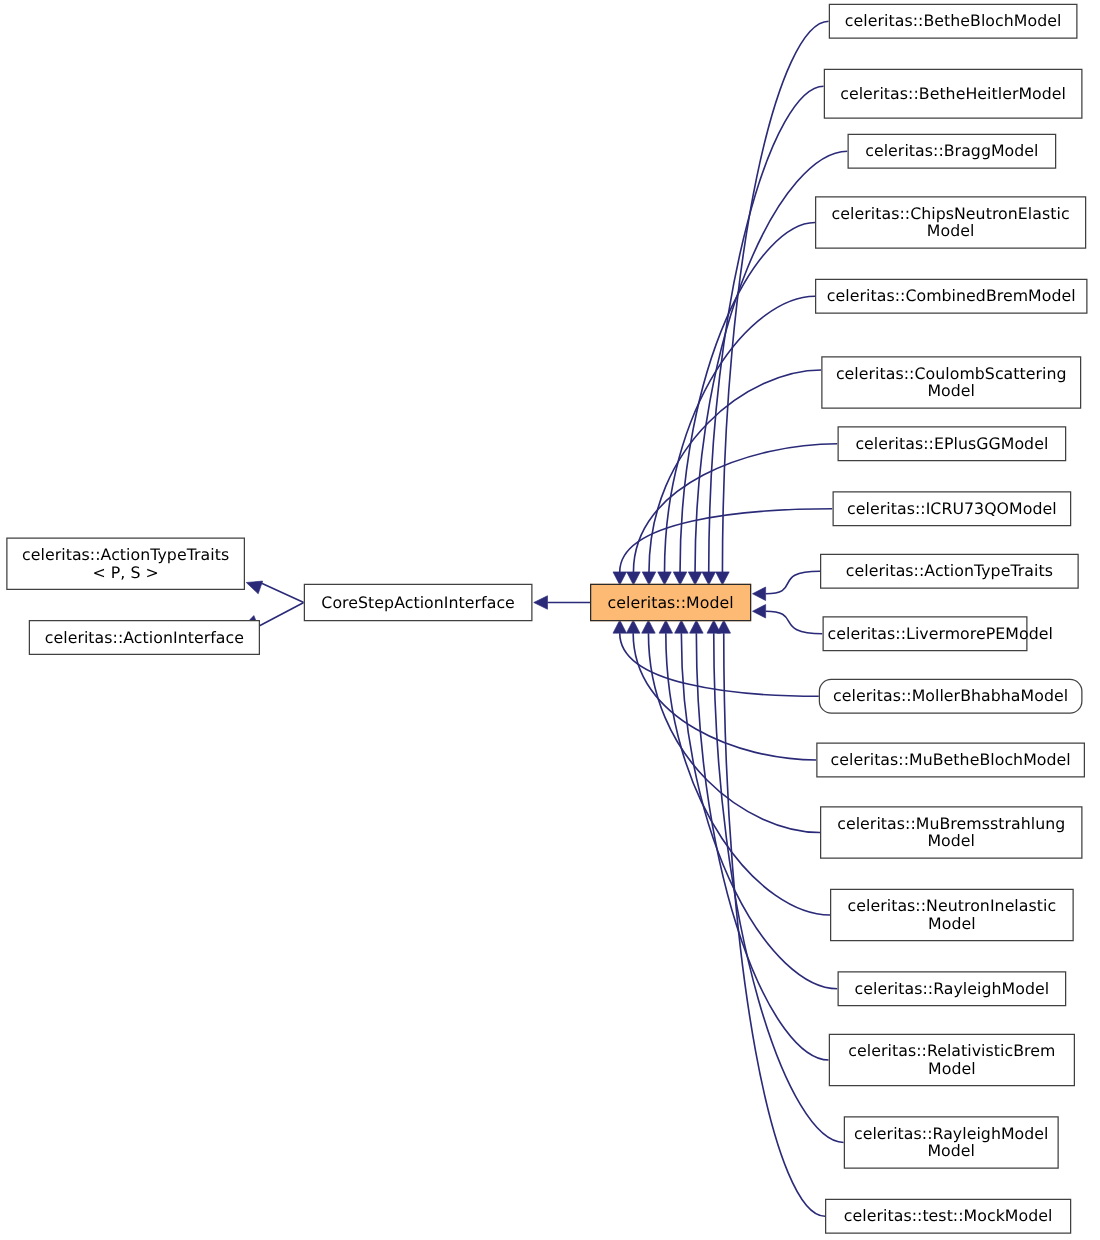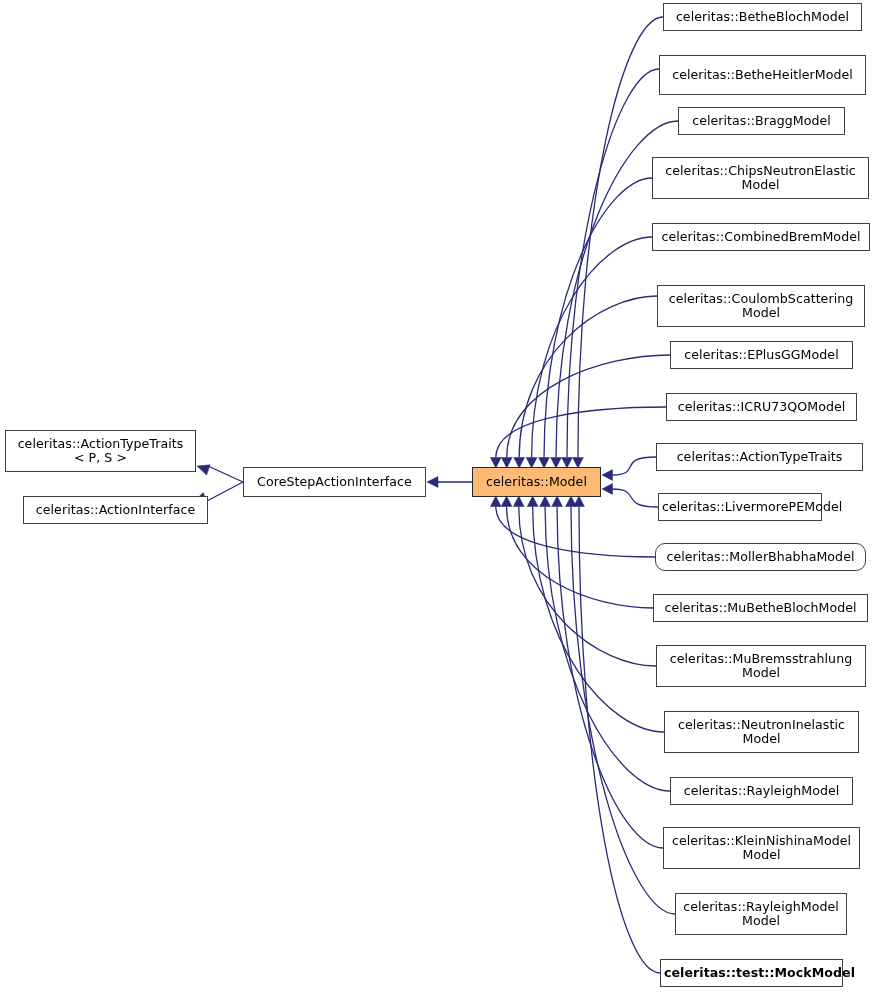--- a/index.html
+++ b/index.html
@@ -118,19 +118,19 @@
       <div class="uml-node" style="left: 666px; top: 393px; width: 191px; height: 28px;"><span class="node-label">celeritas::ICRU73QOModel</span></div>
       <div class="uml-node" style="left: 656px; top: 443px; width: 207px; height: 28px;"><span class="node-label">celeritas::ActionTypeTraits</span></div>
       <div class="uml-node" style="left: 658px; top: 493px; width: 164px; height: 28px;"><span class="node-label">celeritas::LivermorePEModel</span></div>
       <div class="uml-node" style="left: 655px; top: 543px; width: 211px; height: 28px; border-radius: 10px;"><span class="node-label">celeritas::MollerBhabhaModel</span></div>
       <div class="uml-node" style="left: 653px; top: 594px; width: 215px; height: 28px;"><span class="node-label">celeritas::MuBetheBlochModel</span></div>
       <div class="uml-node" style="left: 656px; top: 645px; width: 210px; height: 42px;"><span class="node-label">celeritas::MuBremsstrahlung
 Model</span></div>
       <div class="uml-node" style="left: 664px; top: 711px; width: 195px; height: 42px;"><span class="node-label">celeritas::NeutronInelastic
 Model</span></div>
       <div class="uml-node" style="left: 670px; top: 777px; width: 183px; height: 28px; justify-content: flex-end;"><span class="node-label">celeritas::RayleighModel</span></div>
-      <div class="uml-node" style="left: 663px; top: 827px; width: 197px; height: 42px;"><span class="node-label">celeritas::KleinNishinaModel
+      <div class="uml-node" style="left: 663px; top: 827px; width: 197px; height: 42px;"><span class="node-label">celeritas::RelativisticBrem
 Model</span></div>
       <div class="uml-node" style="left: 675px; top: 893px; width: 172px; height: 42px;"><span class="node-label">celeritas::RayleighModel
 Model</span></div>
-      <div class="uml-node" style="left: 660px; top: 959px; width: 183px; height: 28px; font-weight: bold;"><span class="node-label">celeritas::test::MockModel</span></div>
+      <div class="uml-node" style="left: 660px; top: 959px; width: 197px; height: 28px;"><span class="node-label">celeritas::test::MockModel</span></div>
     </div>
 </div>
 
 </body></html>

